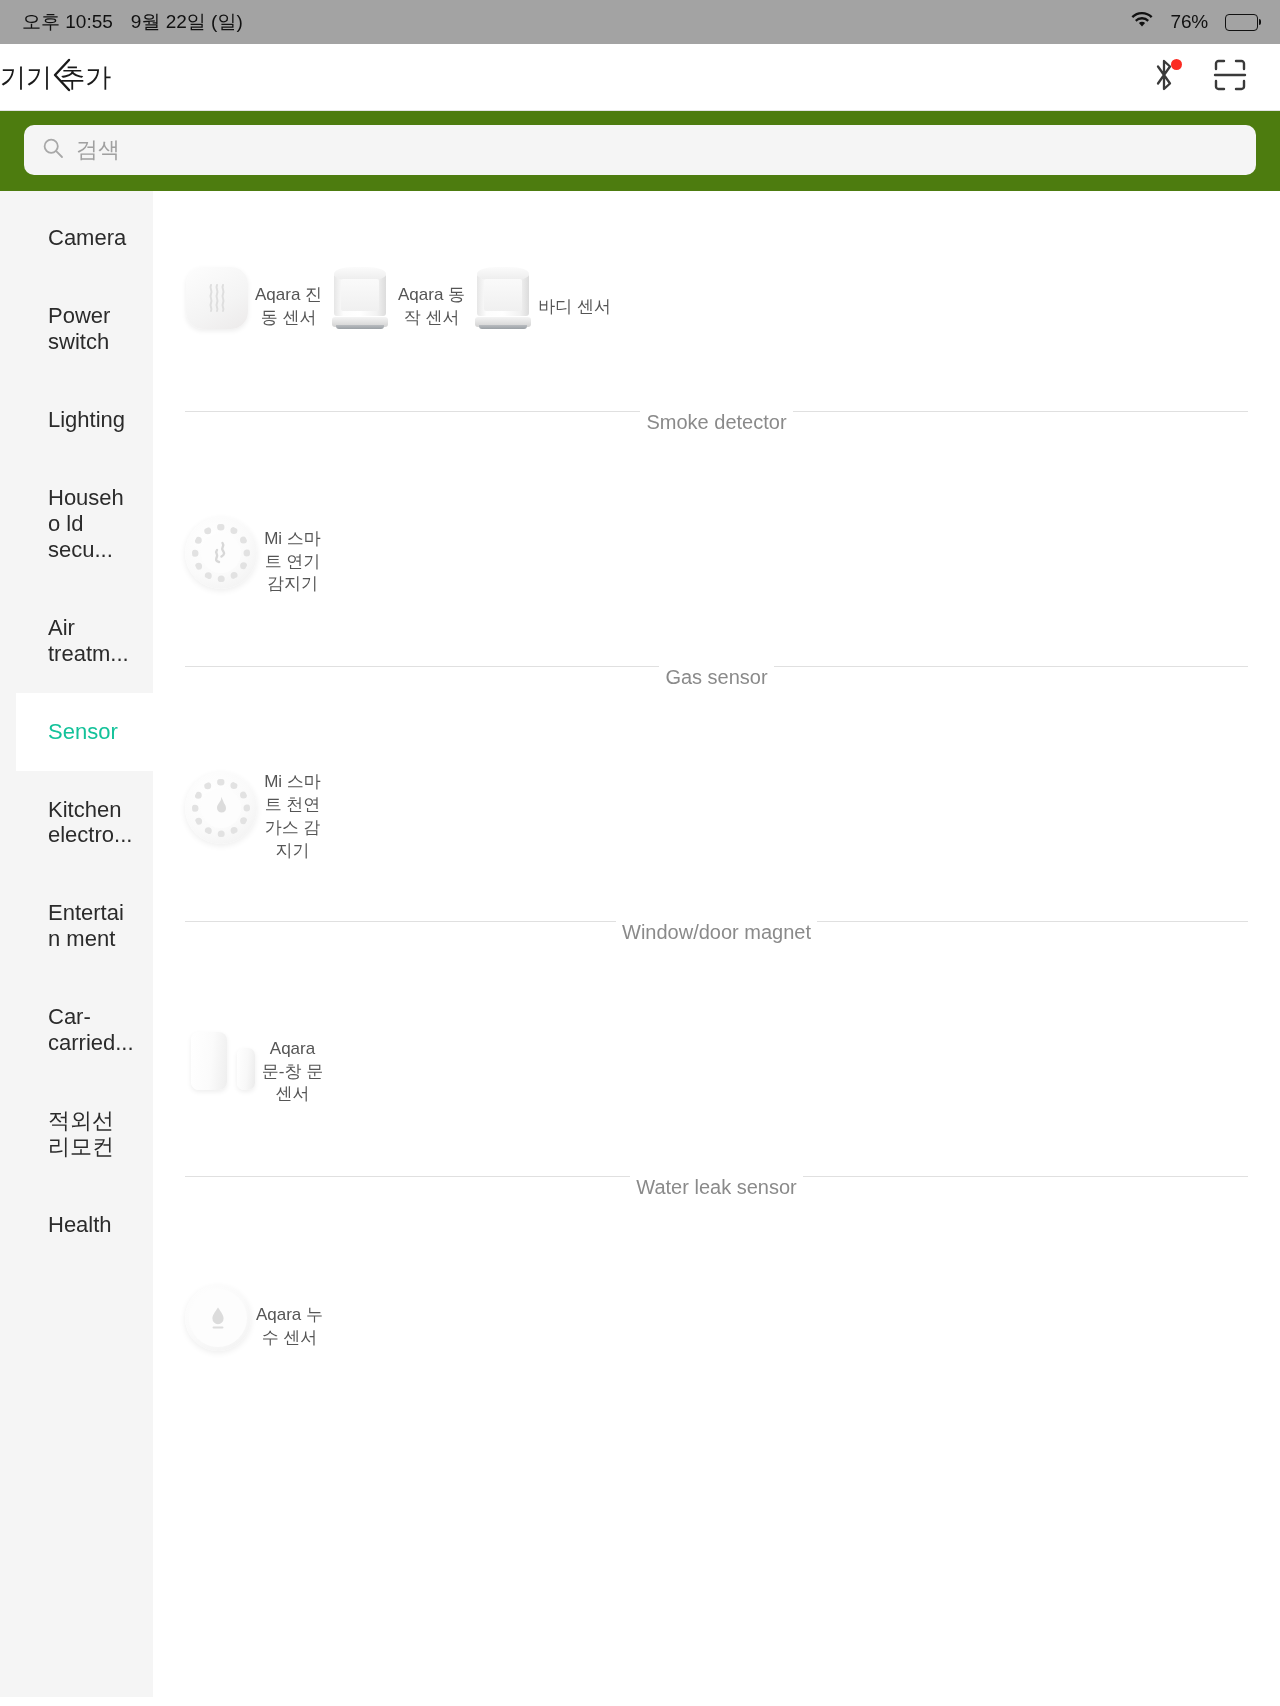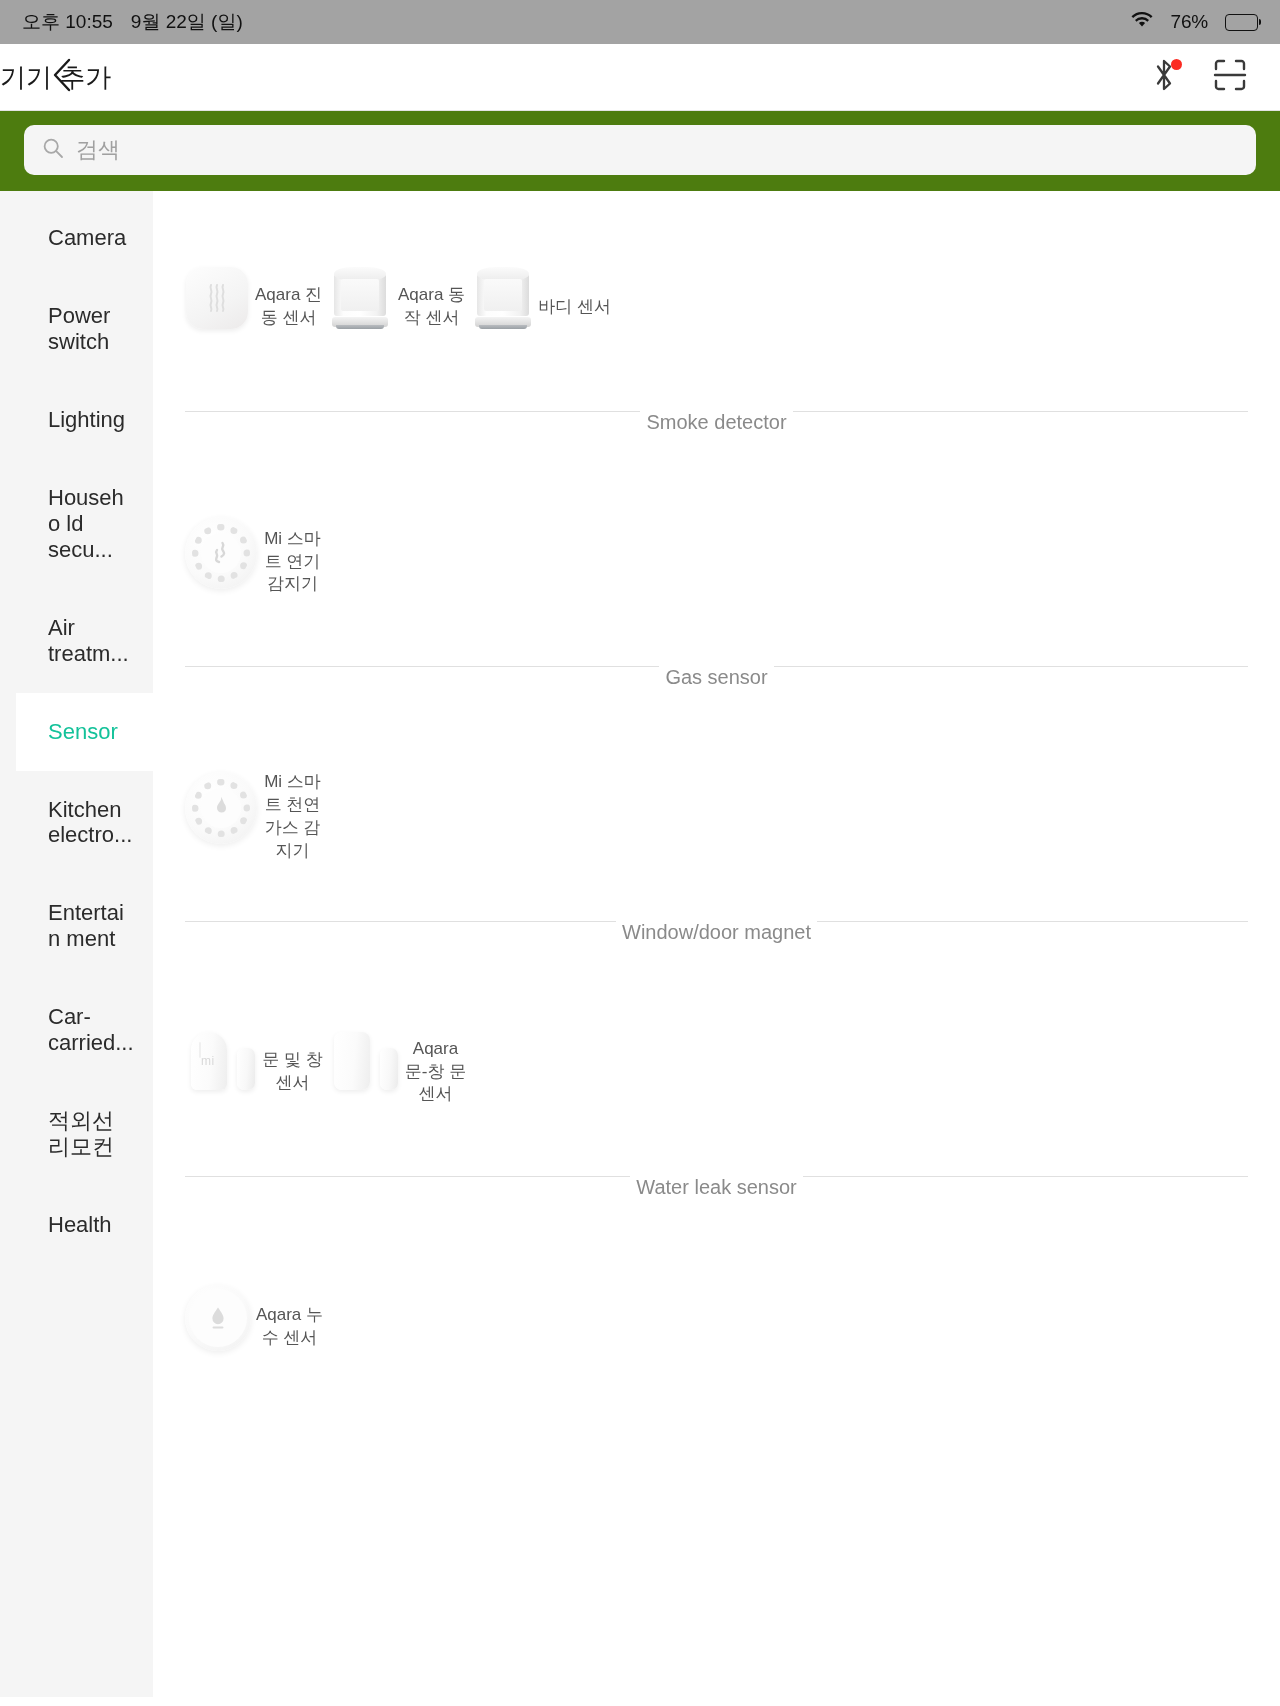--- a/index.html
+++ b/index.html
@@ -460,31 +460,20 @@
       </div>
 
       <div class="section-head">
         <div class="rule"></div>
         <div class="label">Window/door magnet</div>
         <div class="rule"></div>
       </div>
       <div class="block-pad-sm"></div>
       <div class="grid">
 
-        <div class="device">
-          <div class="art">
-            <div class="magnet">
-              <div class="big"></div>
-              <div class="slit"></div>
-              <div class="mi">mi</div>
-              <div class="small"></div>
-            </div>
-          </div>
-          <div class="name">문 및 창 센서</div>
-        </div>
 
         <div class="device">
           <div class="art">
             <div class="magnet">
               <div class="big sq"></div>
               <div class="small"></div>
             </div>
           </div>
           <div class="name">Aqara 문-창 문 센서</div>
         </div>

